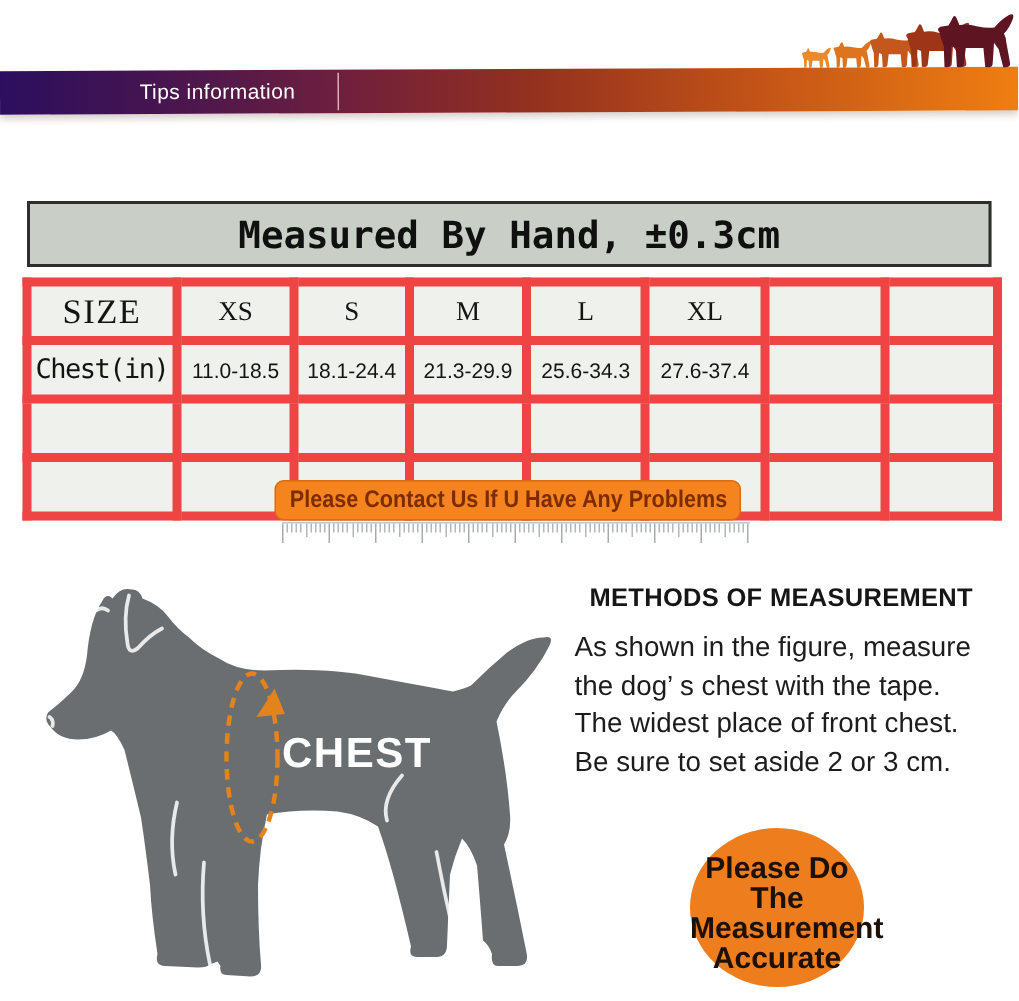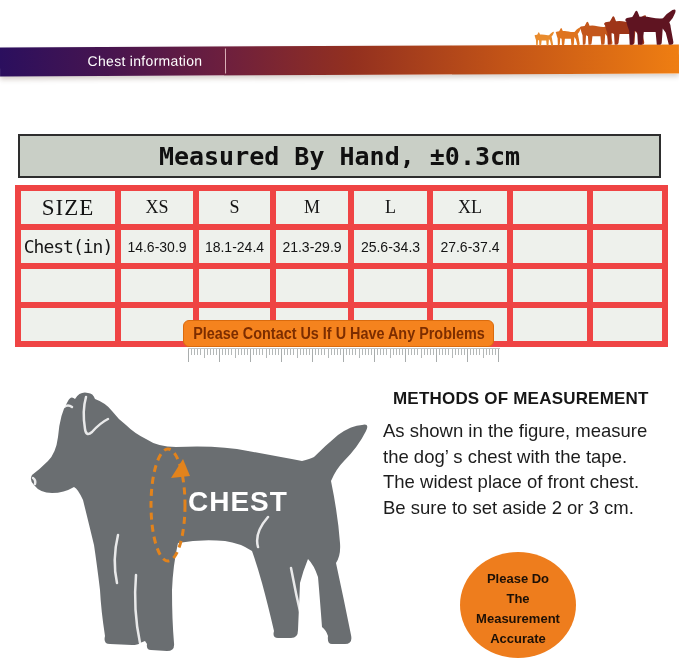--- a/index.html
+++ b/index.html
@@ -57,31 +57,31 @@
   
   .methods{position:absolute;left:383px;top:389px;width:296px;color:#1c1c1c;}
   .methods-heading{font-size:17px;font-weight:bold;color:#161616;white-space:nowrap;
     letter-spacing:.2px;margin:0 0 9px 10px;}
   .methods-line{font-size:18.5px;line-height:25.5px;white-space:nowrap;}
 
   
   .tips-circle{position:absolute;left:460px;top:552px;width:116px;height:106px;border-radius:50%;
     background:#ee7d1d;}
   .tips-circle-text{position:absolute;left:0;top:17px;width:116px;text-align:center;
-    font-size:13px;font-weight:600;line-height:20px;color:#1d1006;}
+    font-size:20px;font-weight:600;line-height:20px;color:#1d1006;}
   .tips-label{position:absolute;left:460px;top:535px;width:116px;text-align:center;
     font-size:25px;font-weight:bold;color:#241303;z-index:2;}
 </style>
 </head>
 <body>
 
 <div class="stage">
 
   <div class="top-banner">
-    <div class="banner-title">Chest information</div>
+    <div class="banner-title">Tips information</div>
     <div class="banner-divider"></div>
   </div>
 
   <svg class="dog-pack" viewBox="0 0 679 48">
     <defs>
       <path id="minidog" d="M2 12 Q0 10 2.5 8.8 L7 8 Q8.2 6.2 9.5 3.5 Q10.6 1.8 11.6 3.8 L13.2 7.8 Q18 7 23 8.5 Q29 9.8 33 9.2 Q36.5 4.8 41 2.2 Q44.6 0.6 43.4 4.4 Q41.5 9.6 38.4 12.6 Q39.6 15 39.6 17 L41.8 29 Q42.2 31.6 39.6 31.6 L38 31.6 L35.4 21.4 L32.8 17.8 L32 29.6 Q31.9 31.7 29.4 31.6 L27.8 31.5 L26.8 20.8 L16.8 20.8 L15.8 29.6 Q15.7 31.7 13.2 31.6 L11.8 31.5 L11.2 20.8 L8.8 19.8 L8.2 29.6 Q8.1 31.7 5.6 31.6 L4.8 31.5 L4.4 19.8 Q2.8 15.8 2 12 Z"></path>
     </defs>
     <use href="#minidog" transform="translate(534,31) scale(0.455)" fill="#e98b2d"></use>
     <use href="#minidog" transform="translate(555,26.5) scale(0.59)" fill="#df741f"></use>
     <use href="#minidog" transform="translate(579,19.5) scale(0.80)" fill="#c4571c"></use>
@@ -110,21 +110,21 @@
           <td>XS</td>
           <td>S</td>
           <td>M</td>
           <td>L</td>
           <td>XL</td>
           <td></td>
           <td></td>
         </tr>
         <tr>
           <td>Chest(in)</td>
-          <td>14.6-30.9</td>
+          <td>11.0-18.5</td>
           <td>18.1-24.4</td>
           <td>21.3-29.9</td>
           <td>25.6-34.3</td>
           <td>27.6-37.4</td>
           <td></td>
           <td></td>
         </tr>
         <tr>
           <td></td>
           <td></td>

